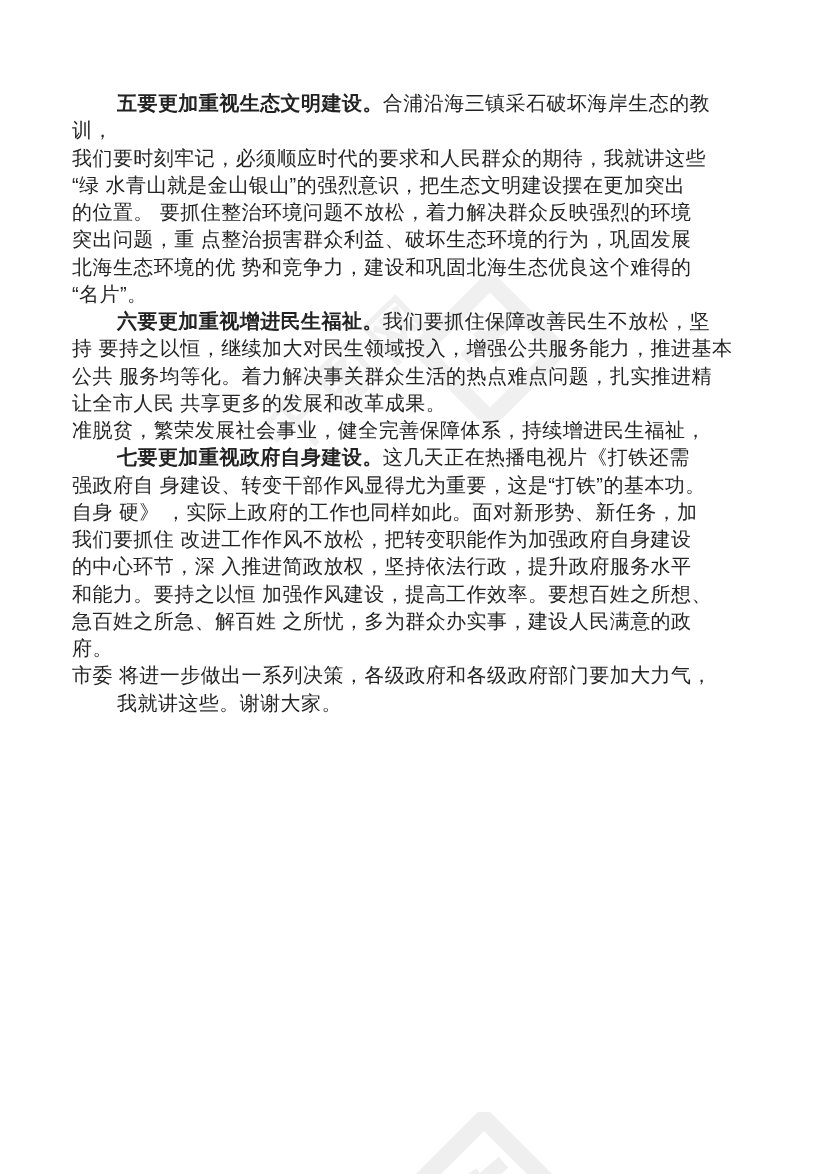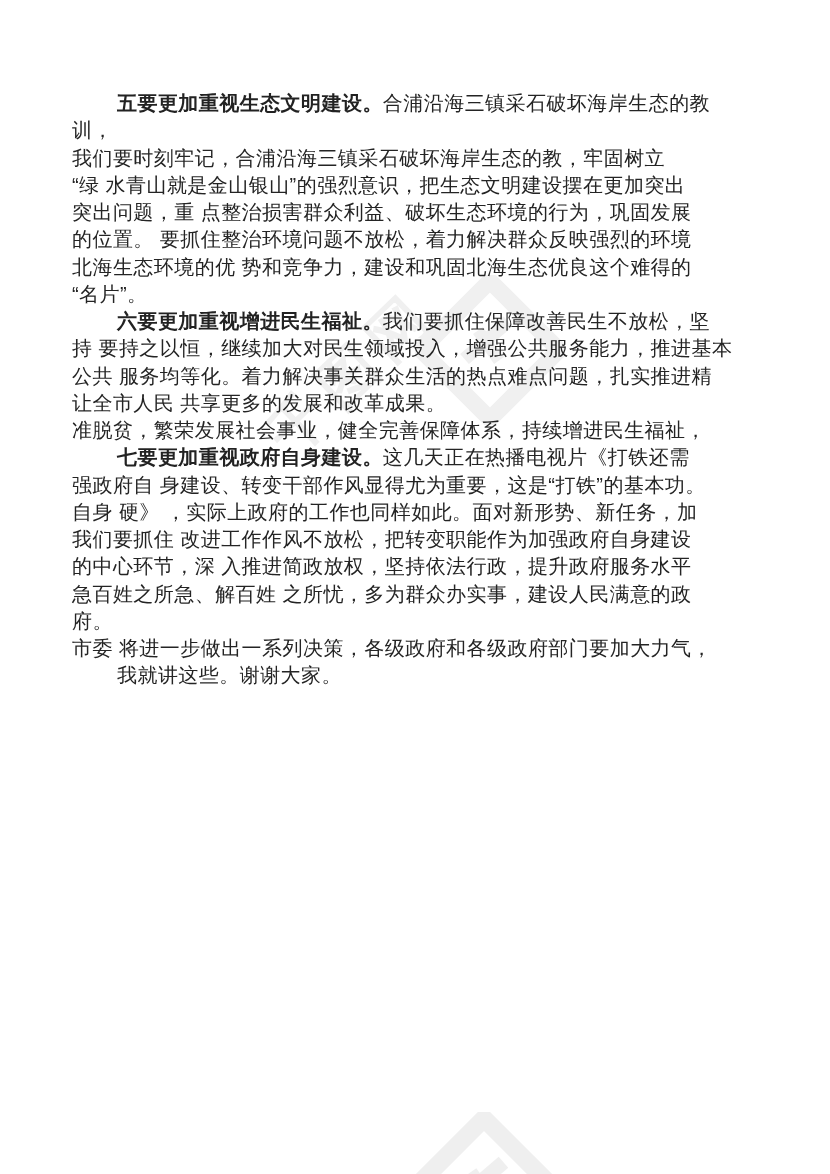--- a/index.html
+++ b/index.html
@@ -79,35 +79,36 @@
     <svg viewBox="0 0 100 100" aria-hidden="true">
       <path d="M50 4 L96 50 L50 96 L4 50 Z" fill="none" stroke="#efefef" stroke-width="11"></path>
       <path d="M33 56 L62 31" fill="none" stroke="#efefef" stroke-width="9"></path>
       <path d="M42 37 L56 57" fill="none" stroke="#efefef" stroke-width="8"></path>
     </svg>
   </div>
 
   <div class="doc" id="doc-body">
       <div class="line indent"><b>五要更加重视生态文明建设。</b><span>合浦沿海三镇采石破坏海岸生态的教</span></div>
       <div class="line"><span>训，</span></div>
-      <div class="line"><span>我们要时刻牢记，合浦沿海三镇采石破坏海岸生态的教，牢固树立</span></div>
+      <div class="line"><span>我们要时刻牢记，必须顺应时代的要求和人民群众的期待，我就讲这些</span></div>
       <div class="line"><span>“绿 水青山就是金山银山”的强烈意识，把生态文明建设摆在更加突出</span></div>
+      <div class="line"><span>的位置。 要抓住整治环境问题不放松，着力解决群众反映强烈的环境</span></div>
       <div class="line"><span>突出问题，重 点整治损害群众利益、破坏生态环境的行为，巩固发展</span></div>
-      <div class="line"><span>的位置。 要抓住整治环境问题不放松，着力解决群众反映强烈的环境</span></div>
       <div class="line"><span>北海生态环境的优 势和竞争力，建设和巩固北海生态优良这个难得的</span></div>
       <div class="line"><span>“名片”。</span></div>
       <div class="line indent"><b>六要更加重视增进民生福祉。</b><span>我们要抓住保障改善民生不放松，坚</span></div>
       <div class="line"><span>持 要持之以恒，继续加大对民生领域投入，增强公共服务能力，推进基本</span></div>
       <div class="line"><span>公共 服务均等化。着力解决事关群众生活的热点难点问题，扎实推进精</span></div>
       <div class="line"><span>让全市人民 共享更多的发展和改革成果。</span></div>
       <div class="line"><span>准脱贫，繁荣发展社会事业，健全完善保障体系，持续增进民生福祉，</span></div>
       <div class="line indent"><b>七要更加重视政府自身建设。</b><span>这几天正在热播电视片《打铁还需</span></div>
       <div class="line"><span>强政府自 身建设、转变干部作风显得尤为重要，这是“打铁”的基本功。</span></div>
       <div class="line"><span>自身 硬》 ，实际上政府的工作也同样如此。面对新形势、新任务，加</span></div>
       <div class="line"><span>我们要抓住 改进工作作风不放松，把转变职能作为加强政府自身建设</span></div>
       <div class="line"><span>的中心环节，深 入推进简政放权，坚持依法行政，提升政府服务水平</span></div>
+      <div class="line"><span>和能力。要持之以恒 加强作风建设，提高工作效率。要想百姓之所想、</span></div>
       <div class="line"><span>急百姓之所急、解百姓 之所忧，多为群众办实事，建设人民满意的政</span></div>
       <div class="line"><span>府。</span></div>
       <div class="line"><span>市委 将进一步做出一系列决策，各级政府和各级政府部门要加大力气，</span></div>
       <div class="line indent"><span>我就讲这些。谢谢大家。</span></div>
     </div>
 
 </div>
 
 </body></html>

